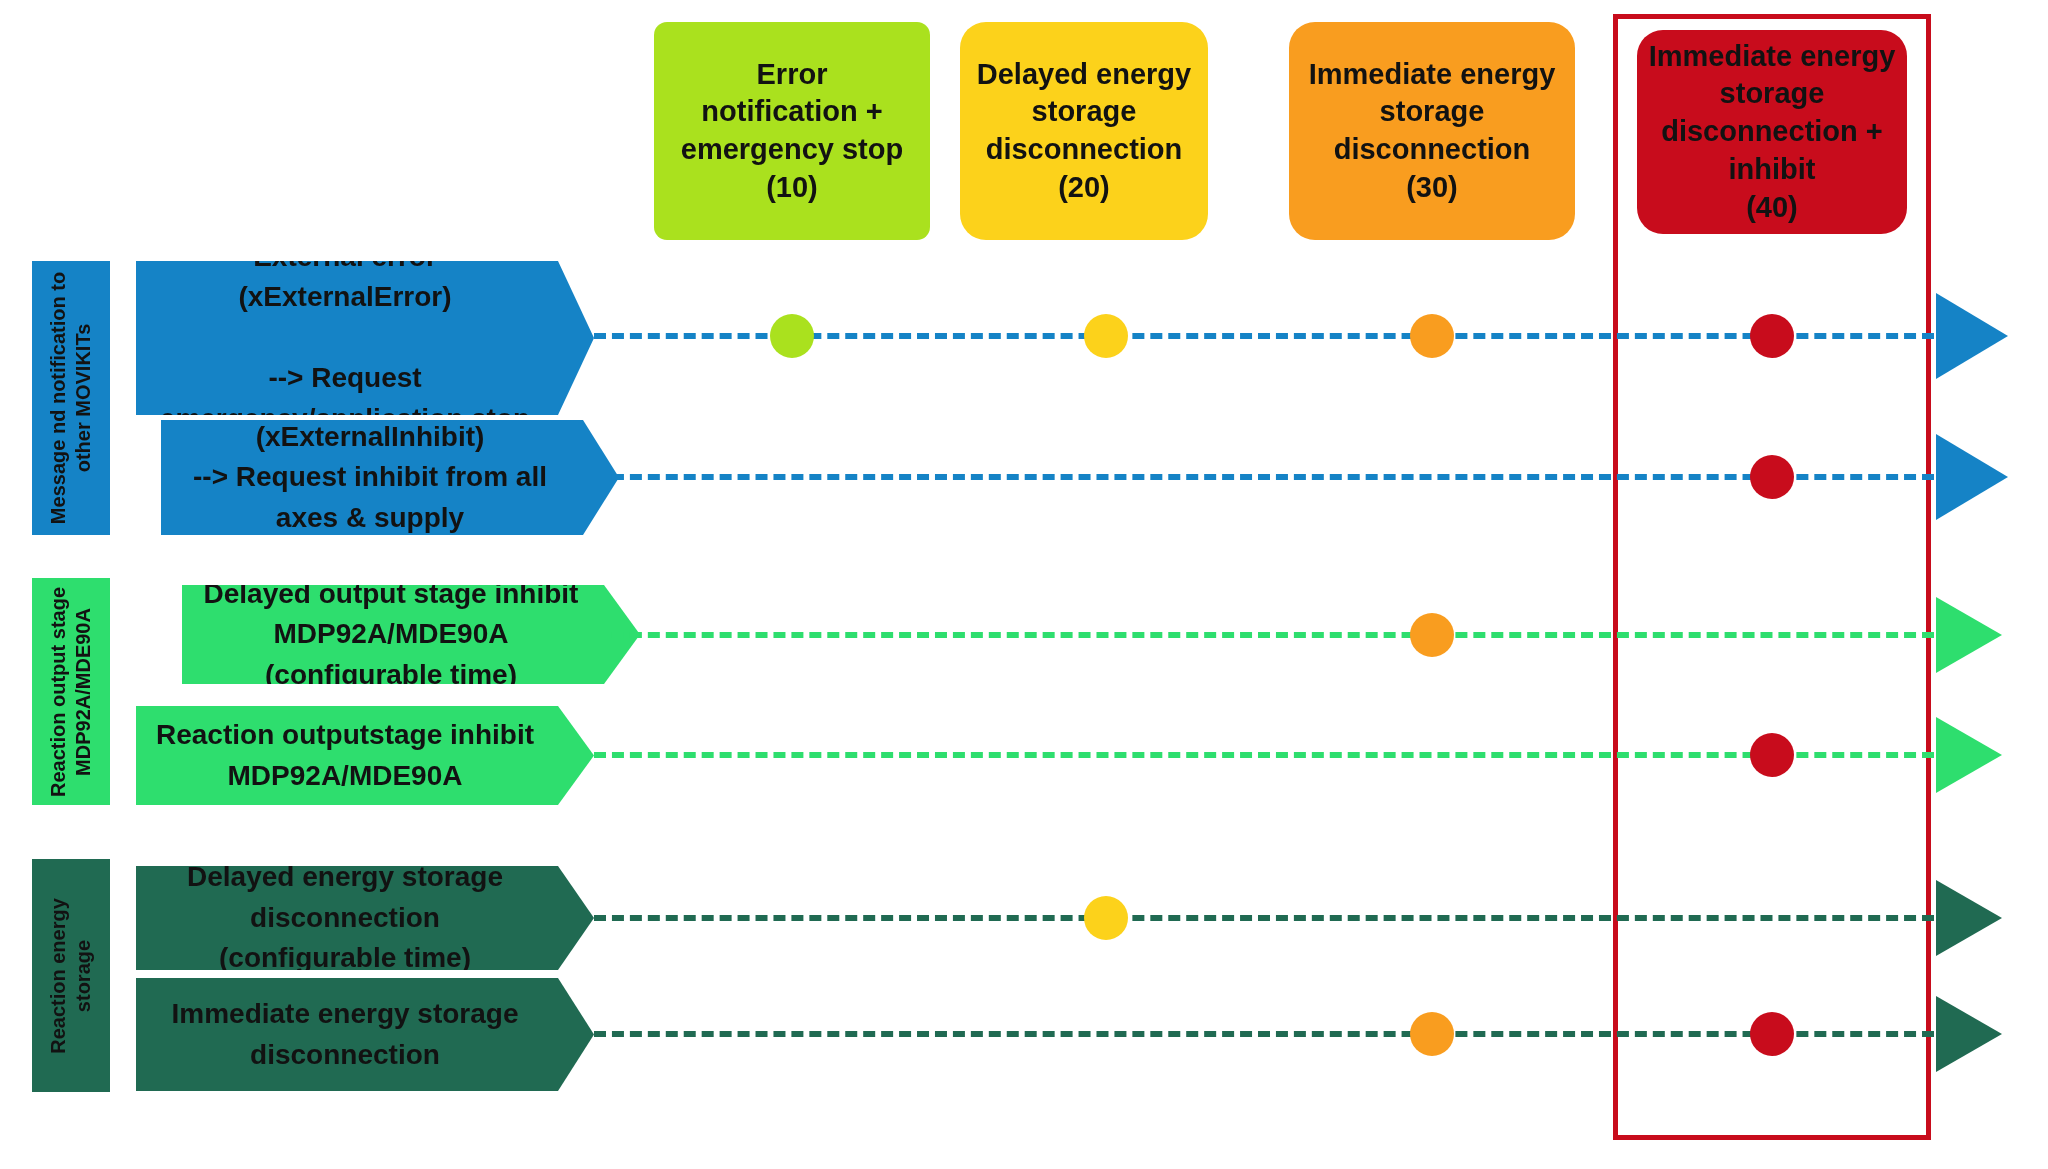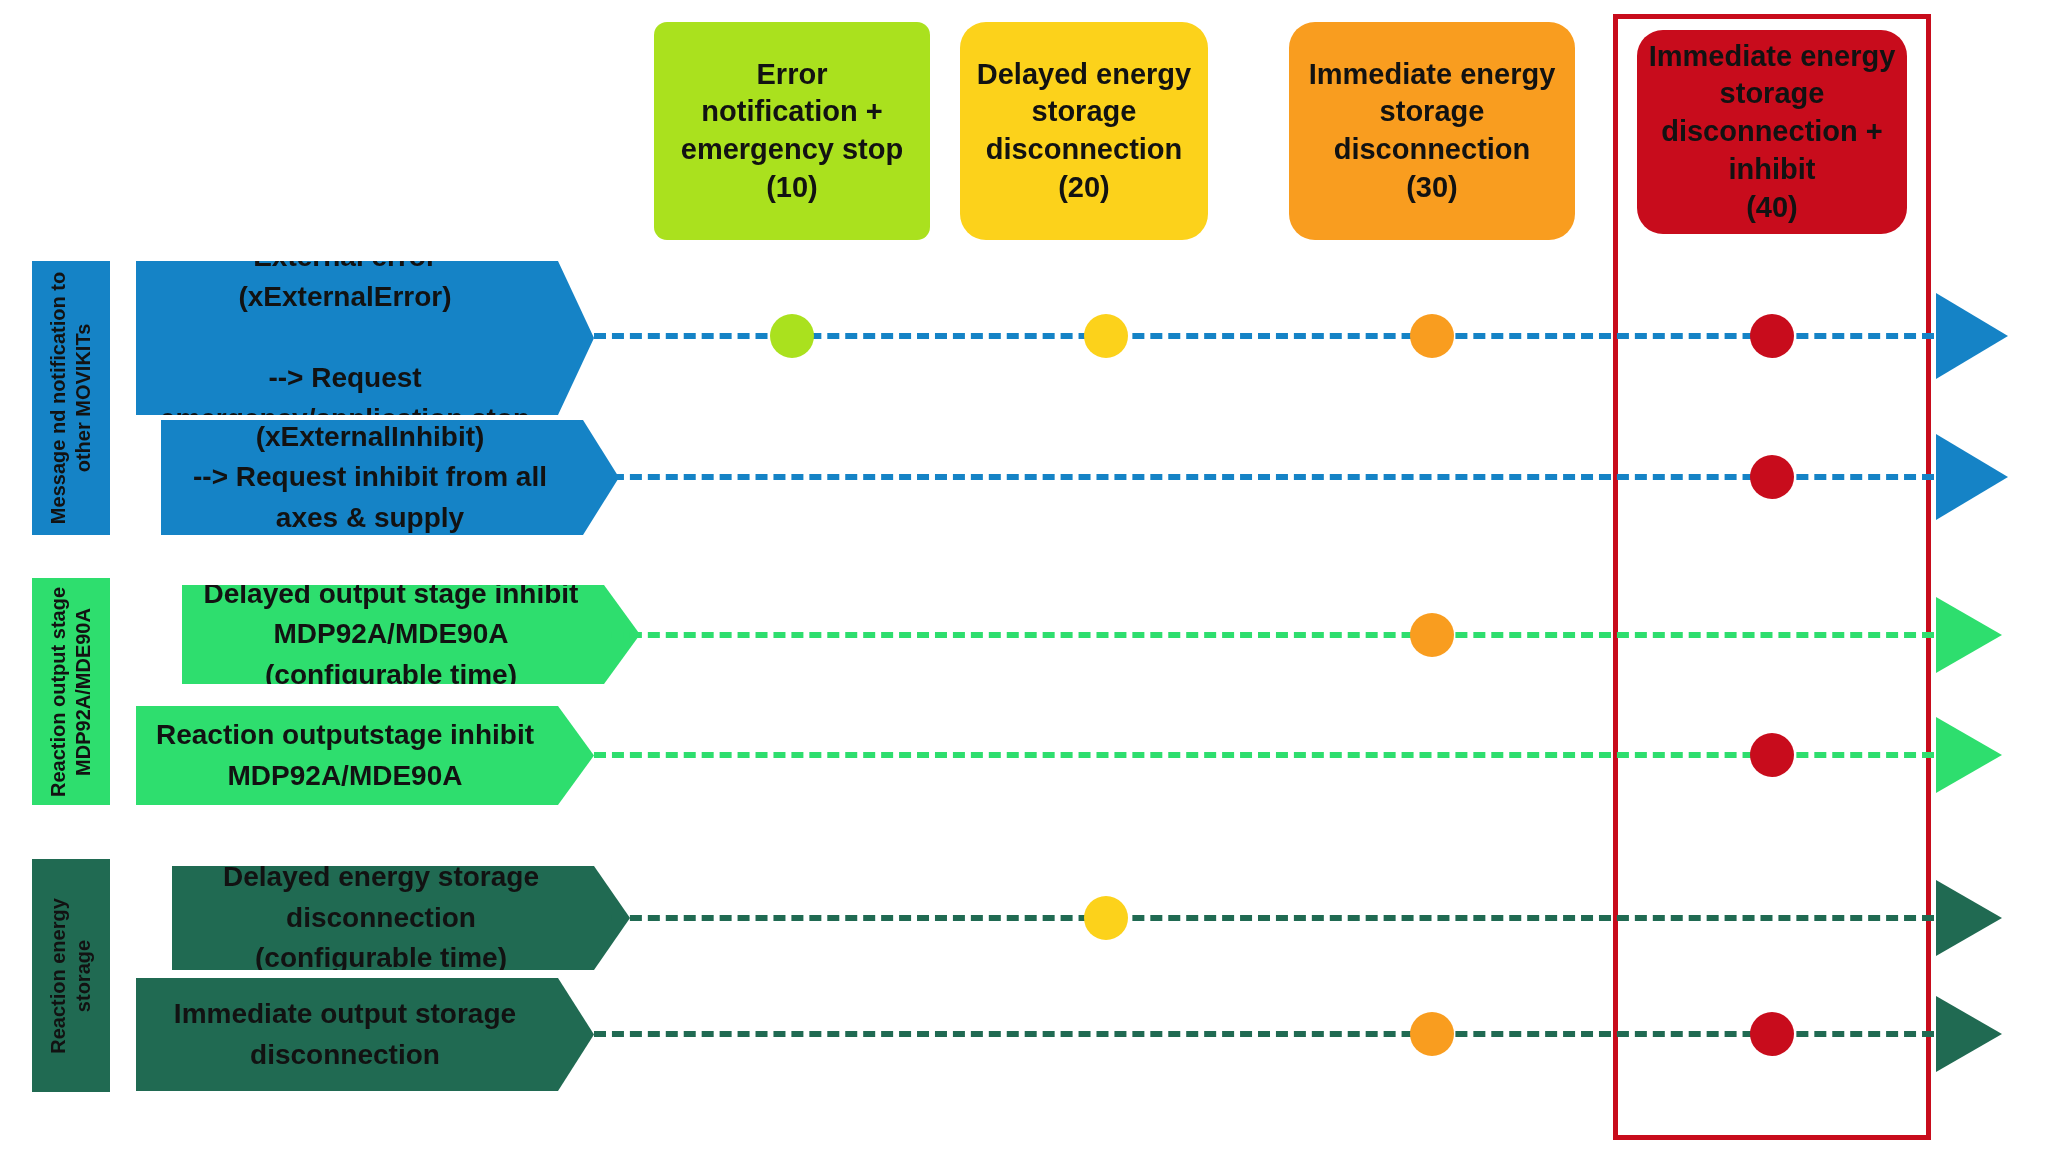--- a/index.html
+++ b/index.html
@@ -115,23 +115,23 @@
 --&gt; Request emergency/application stop</div>
 <div class="row-box" id="r1" style="background-color: rgb(21, 131, 198);">External inhibit request
 (xExternalInhibit)
 --&gt; Request inhibit from all axes &amp; supply
 module</div>
 <div class="row-box" id="r2" style="background-color: rgb(46, 222, 110); margin-left: 46px;">Delayed output stage inhibit
 MDP92A/MDE90A
 (configurable time)</div>
 <div class="row-box" id="r3" style="background-color: rgb(46, 222, 110);">Reaction outputstage inhibit
 MDP92A/MDE90A</div>
-<div class="row-box" id="r4" style="background-color: rgb(32, 106, 82); margin-left: 36px;">Delayed energy storage disconnection
+<div class="row-box" id="r4" style="background-color: rgb(32, 106, 82);">Delayed energy storage disconnection
 (configurable time)</div>
-<div class="row-box" id="r5" style="background-color: rgb(32, 106, 82);">Immediate output storage disconnection</div>
+<div class="row-box" id="r5" style="background-color: rgb(32, 106, 82);">Immediate energy storage disconnection</div>
 
 <div class="line" id="l0" style="border-color: rgb(21, 131, 198);"></div>
 <div class="line" id="l1" style="border-color: rgb(21, 131, 198);"></div>
 <div class="line" id="l2" style="border-color: rgb(46, 222, 110);"></div>
 <div class="line" id="l3" style="border-color: rgb(46, 222, 110);"></div>
 <div class="line" id="l4" style="border-color: rgb(32, 106, 82);"></div>
 <div class="line" id="l5" style="border-color: rgb(32, 106, 82);"></div>
 
 <div class="tri big" id="t0" style="background-color: rgb(21, 131, 198);"></div>
 <div class="tri big" id="t1" style="background-color: rgb(21, 131, 198);"></div>

